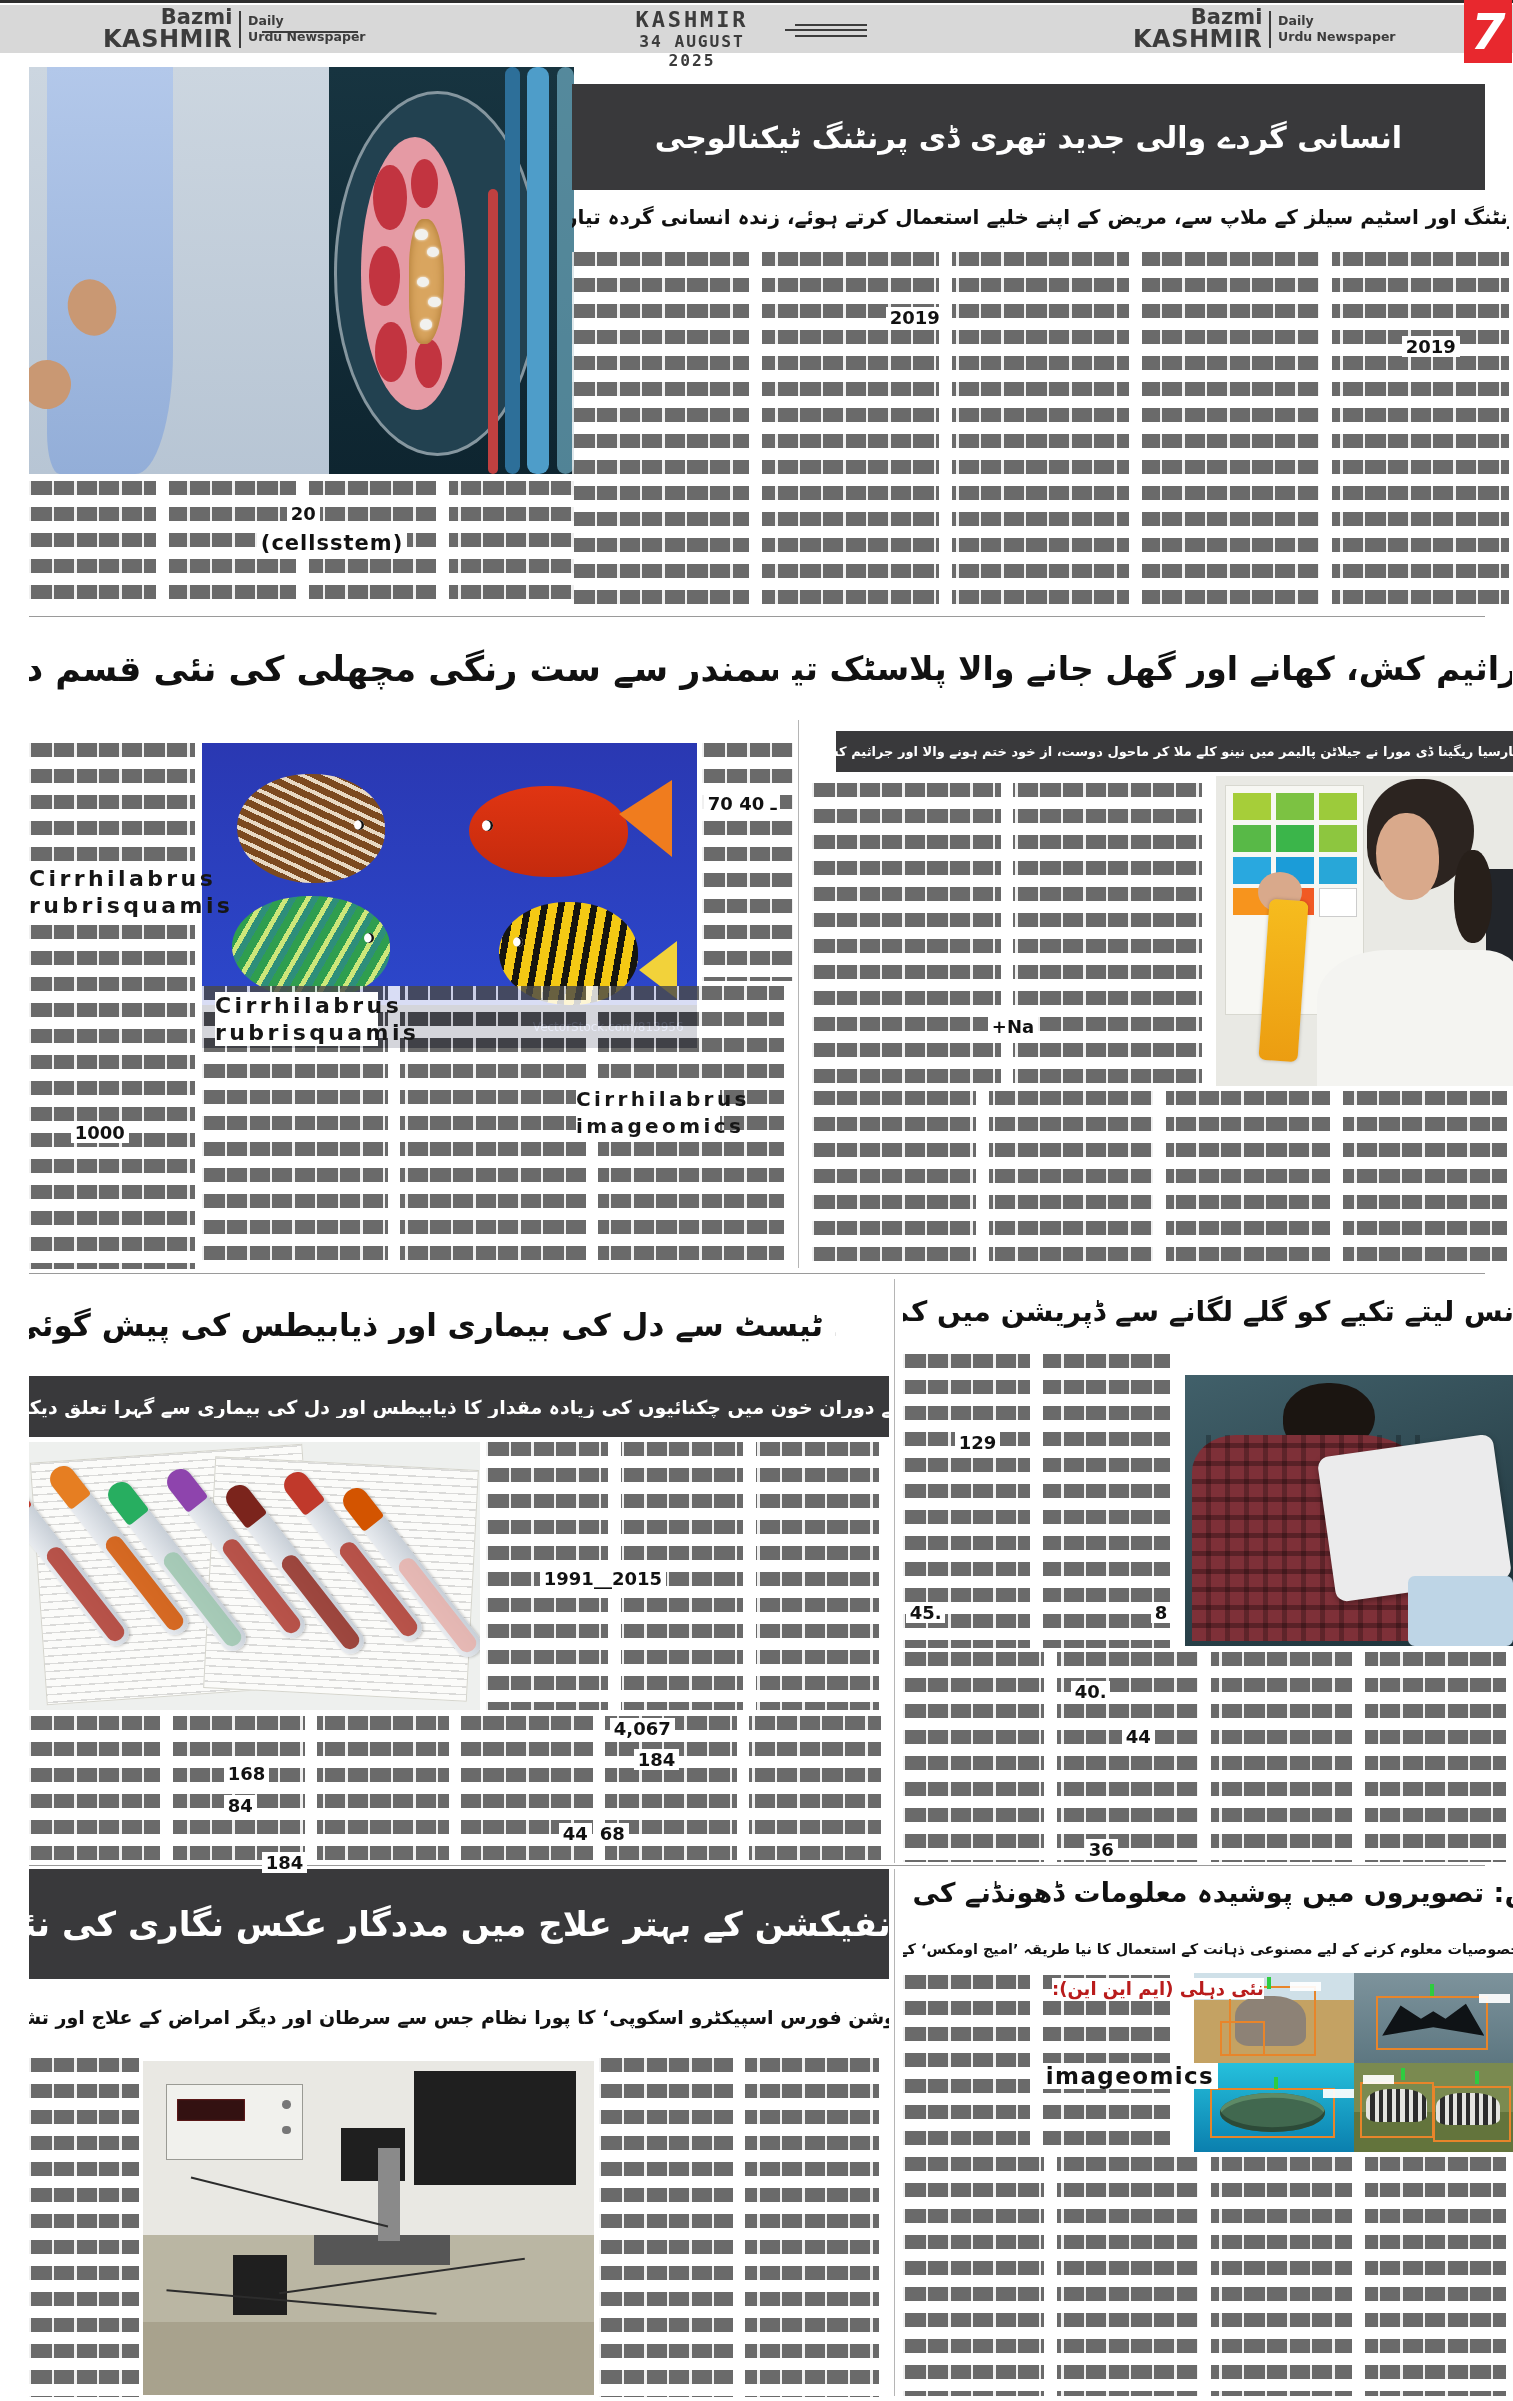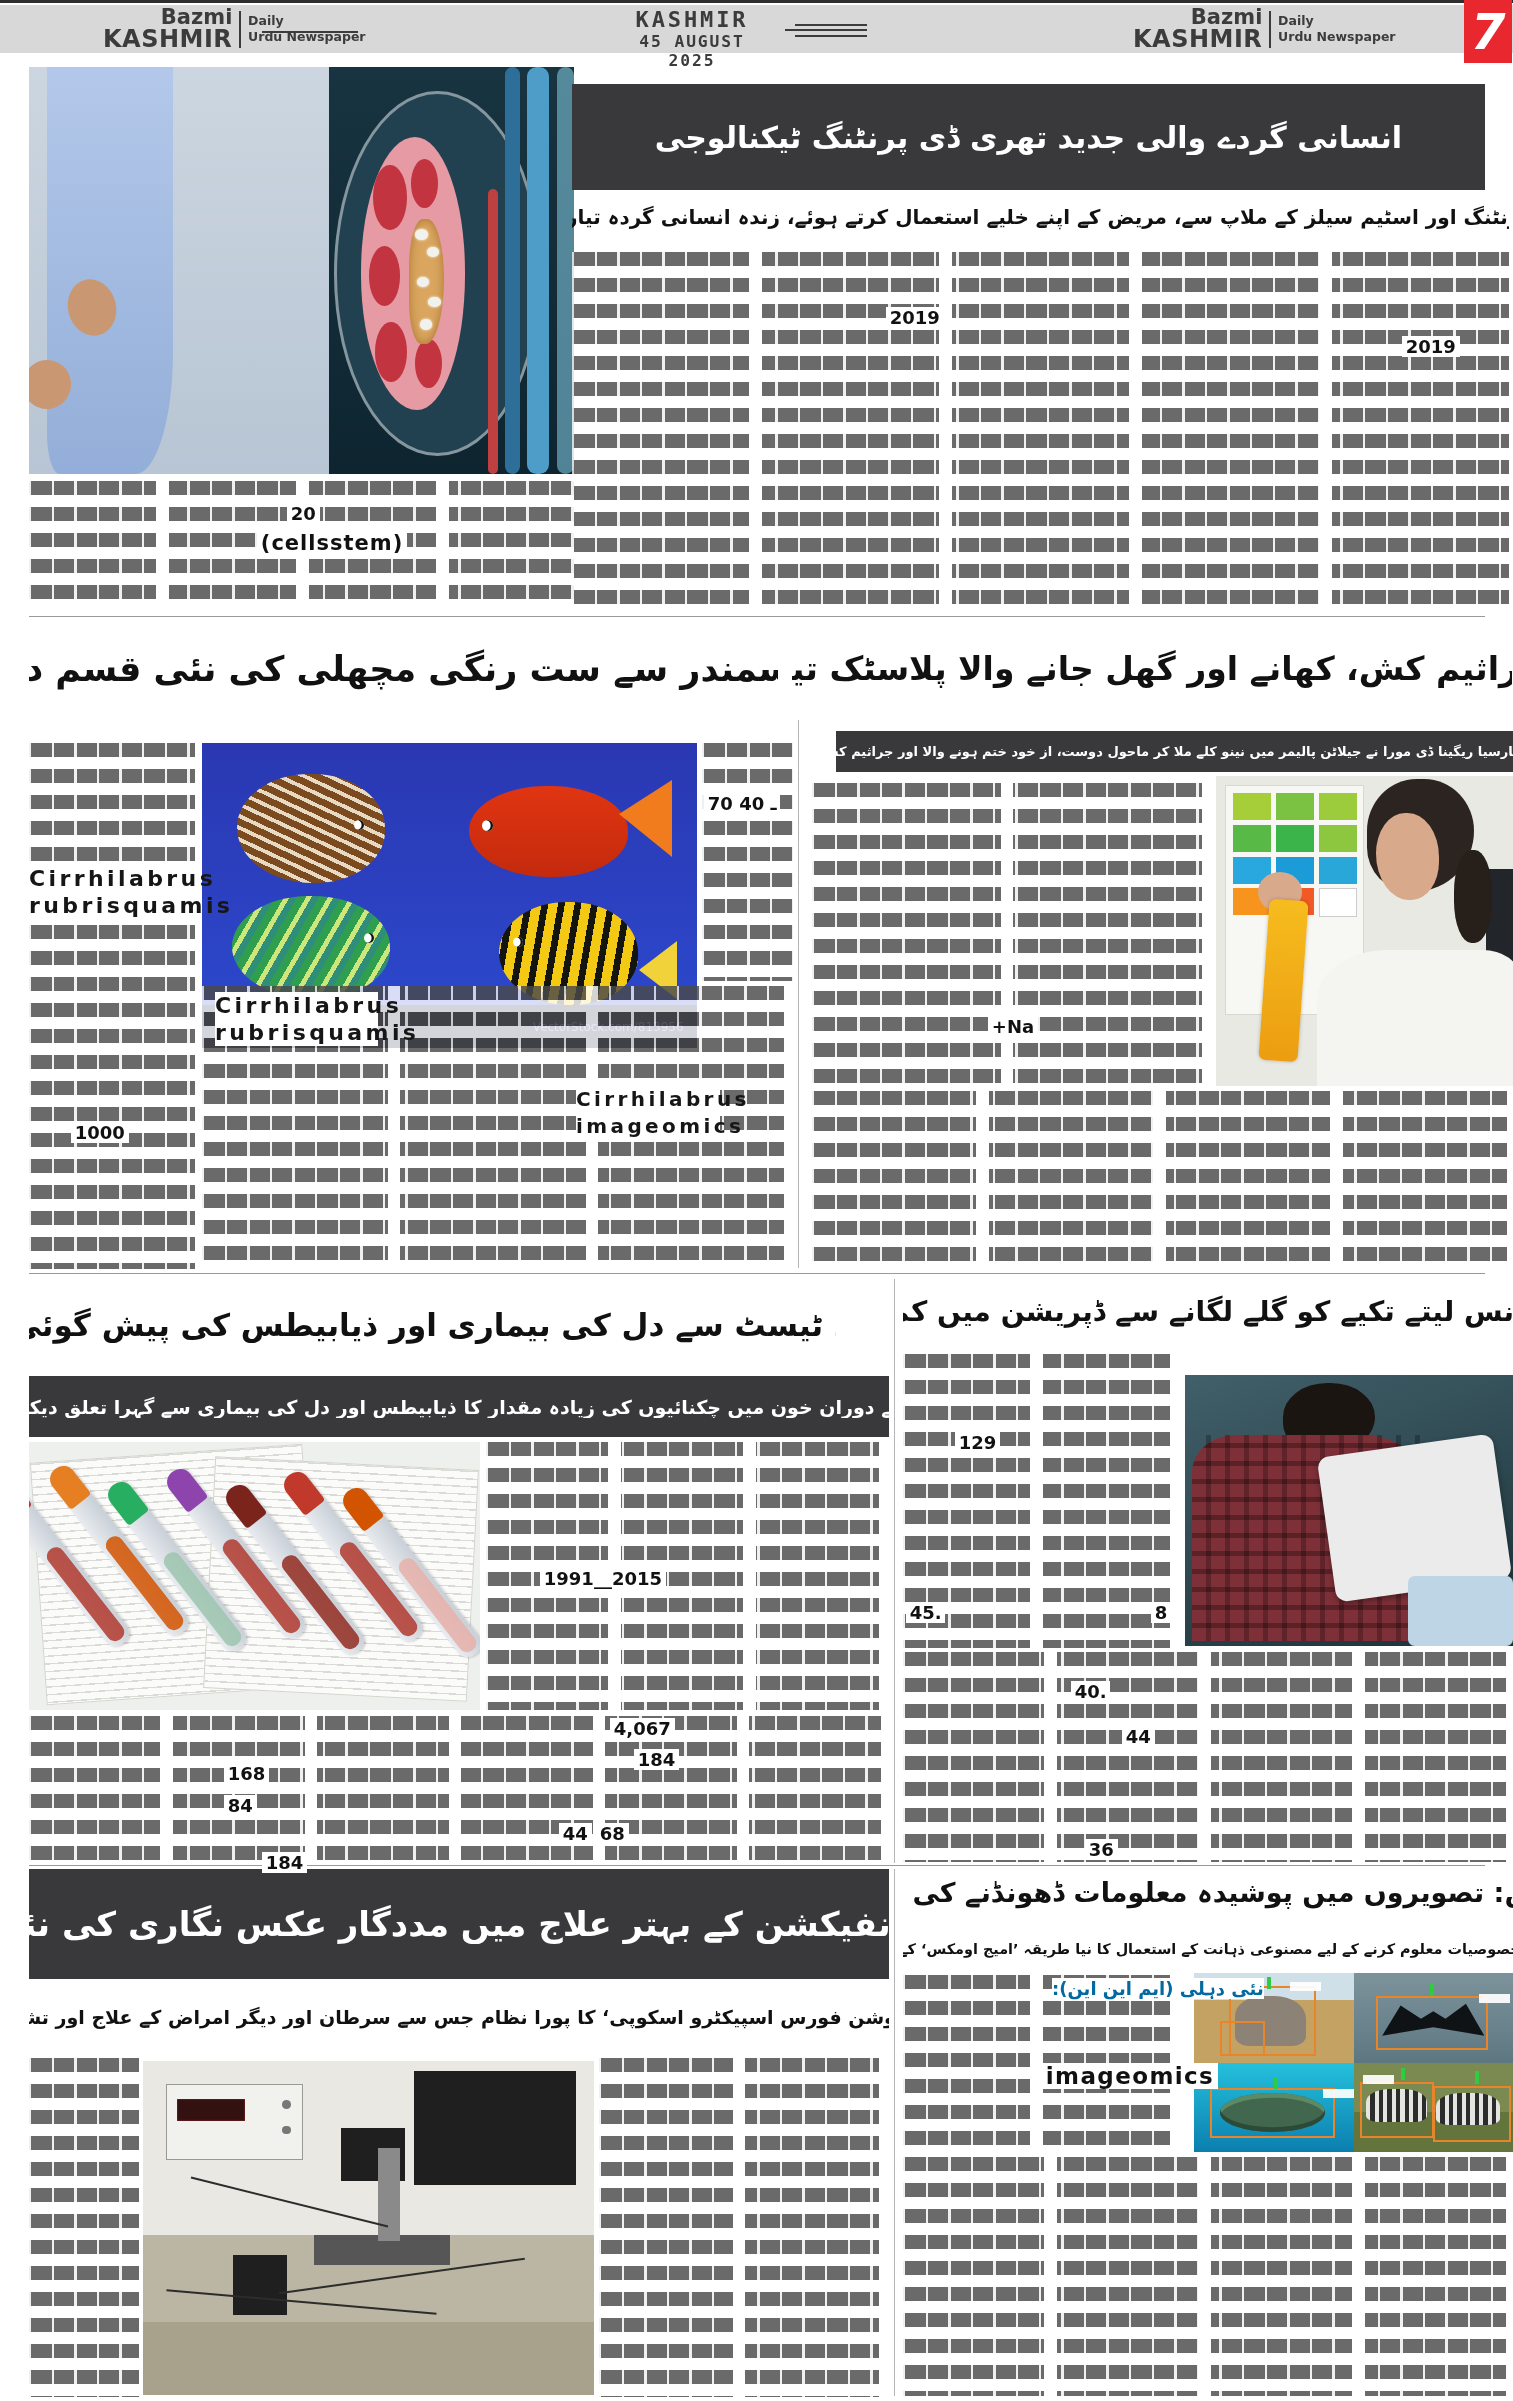--- a/index.html
+++ b/index.html
@@ -101,21 +101,21 @@
          clip-path:polygon(0 100%,18% 20%,38% 55%,50% 35%,62% 55%,82% 15%,100% 100%,50% 78%);}
   .turtle{position:absolute;left:16%;top:34%;width:66%;height:44%;background:#41684f;border-radius:50%;
           box-shadow:inset 0 -4.8px 0 #2c4a38, inset 0 4.8px 0 #5d8a66;}
   .zebra{position:absolute;height:36%;background:repeating-linear-gradient(90deg,#e4e4e0 0 4.3px,#2c2c2c 4.3px 8.6px);border-radius:40% 40% 20% 20%;}
   
   .lab-bg{position:absolute;inset:0;background:linear-gradient(180deg,#e9e8e3 0 52%,#bab6a3 52% 78%,#a8a28d 78% 100%);}
   .lab-box{position:absolute;background:#1f1f1f;}
   .lab-inst{position:absolute;background:#f1f1ed;border:1px solid #9a9a94;}
   .lab-scr{position:absolute;background:#311;box-shadow:inset 0 0 1.9px #c33;}
   .lab-wire{position:absolute;height:1.9px;background:#2c2c2c;}
-  .dateline{position:absolute;font-weight:bold;background:#fff;color:#0369a1;font-size:18px;z-index:5;white-space:nowrap;}
+  .dateline{position:absolute;font-weight:bold;background:#fff;color:#b91c1c;font-size:18px;z-index:5;white-space:nowrap;}
 </style>
 </head>
 <body>
 
 <div class="page">
 
   <div class="abs" style="left:0;top:0;width:1514px;height:2.9px;background:#2e2e2e;"></div>
   <div class="hdr-bar"></div>
 
   <div class="logo" style="left:103px;">
@@ -127,21 +127,21 @@
     <div class="tag">
       <div>Daily</div>
       <div>Urdu Newspaper</div>
     </div>
   </div>
 
   <div class="hline" style="left:262px;top:31px;width:96px;"></div>
 
   <div class="dateblk">
     <div class="d1">KASHMIR</div>
-    <div class="d2">45  AUGUST  2025</div>
+    <div class="d2">34  AUGUST  2025</div>
   </div>
 
   <div class="hline" style="left:795px;top:24px;width:72px;"></div>
   <div class="hline" style="left:785px;top:29px;width:82px;"></div>
   <div class="hline" style="left:795px;top:35px;width:72px;"></div>
 
   <div class="logo" style="left:1133px;">
     <div class="nm">
       <div class="l1">Bazmi</div>
       <div class="l2">KASHMIR</div>

